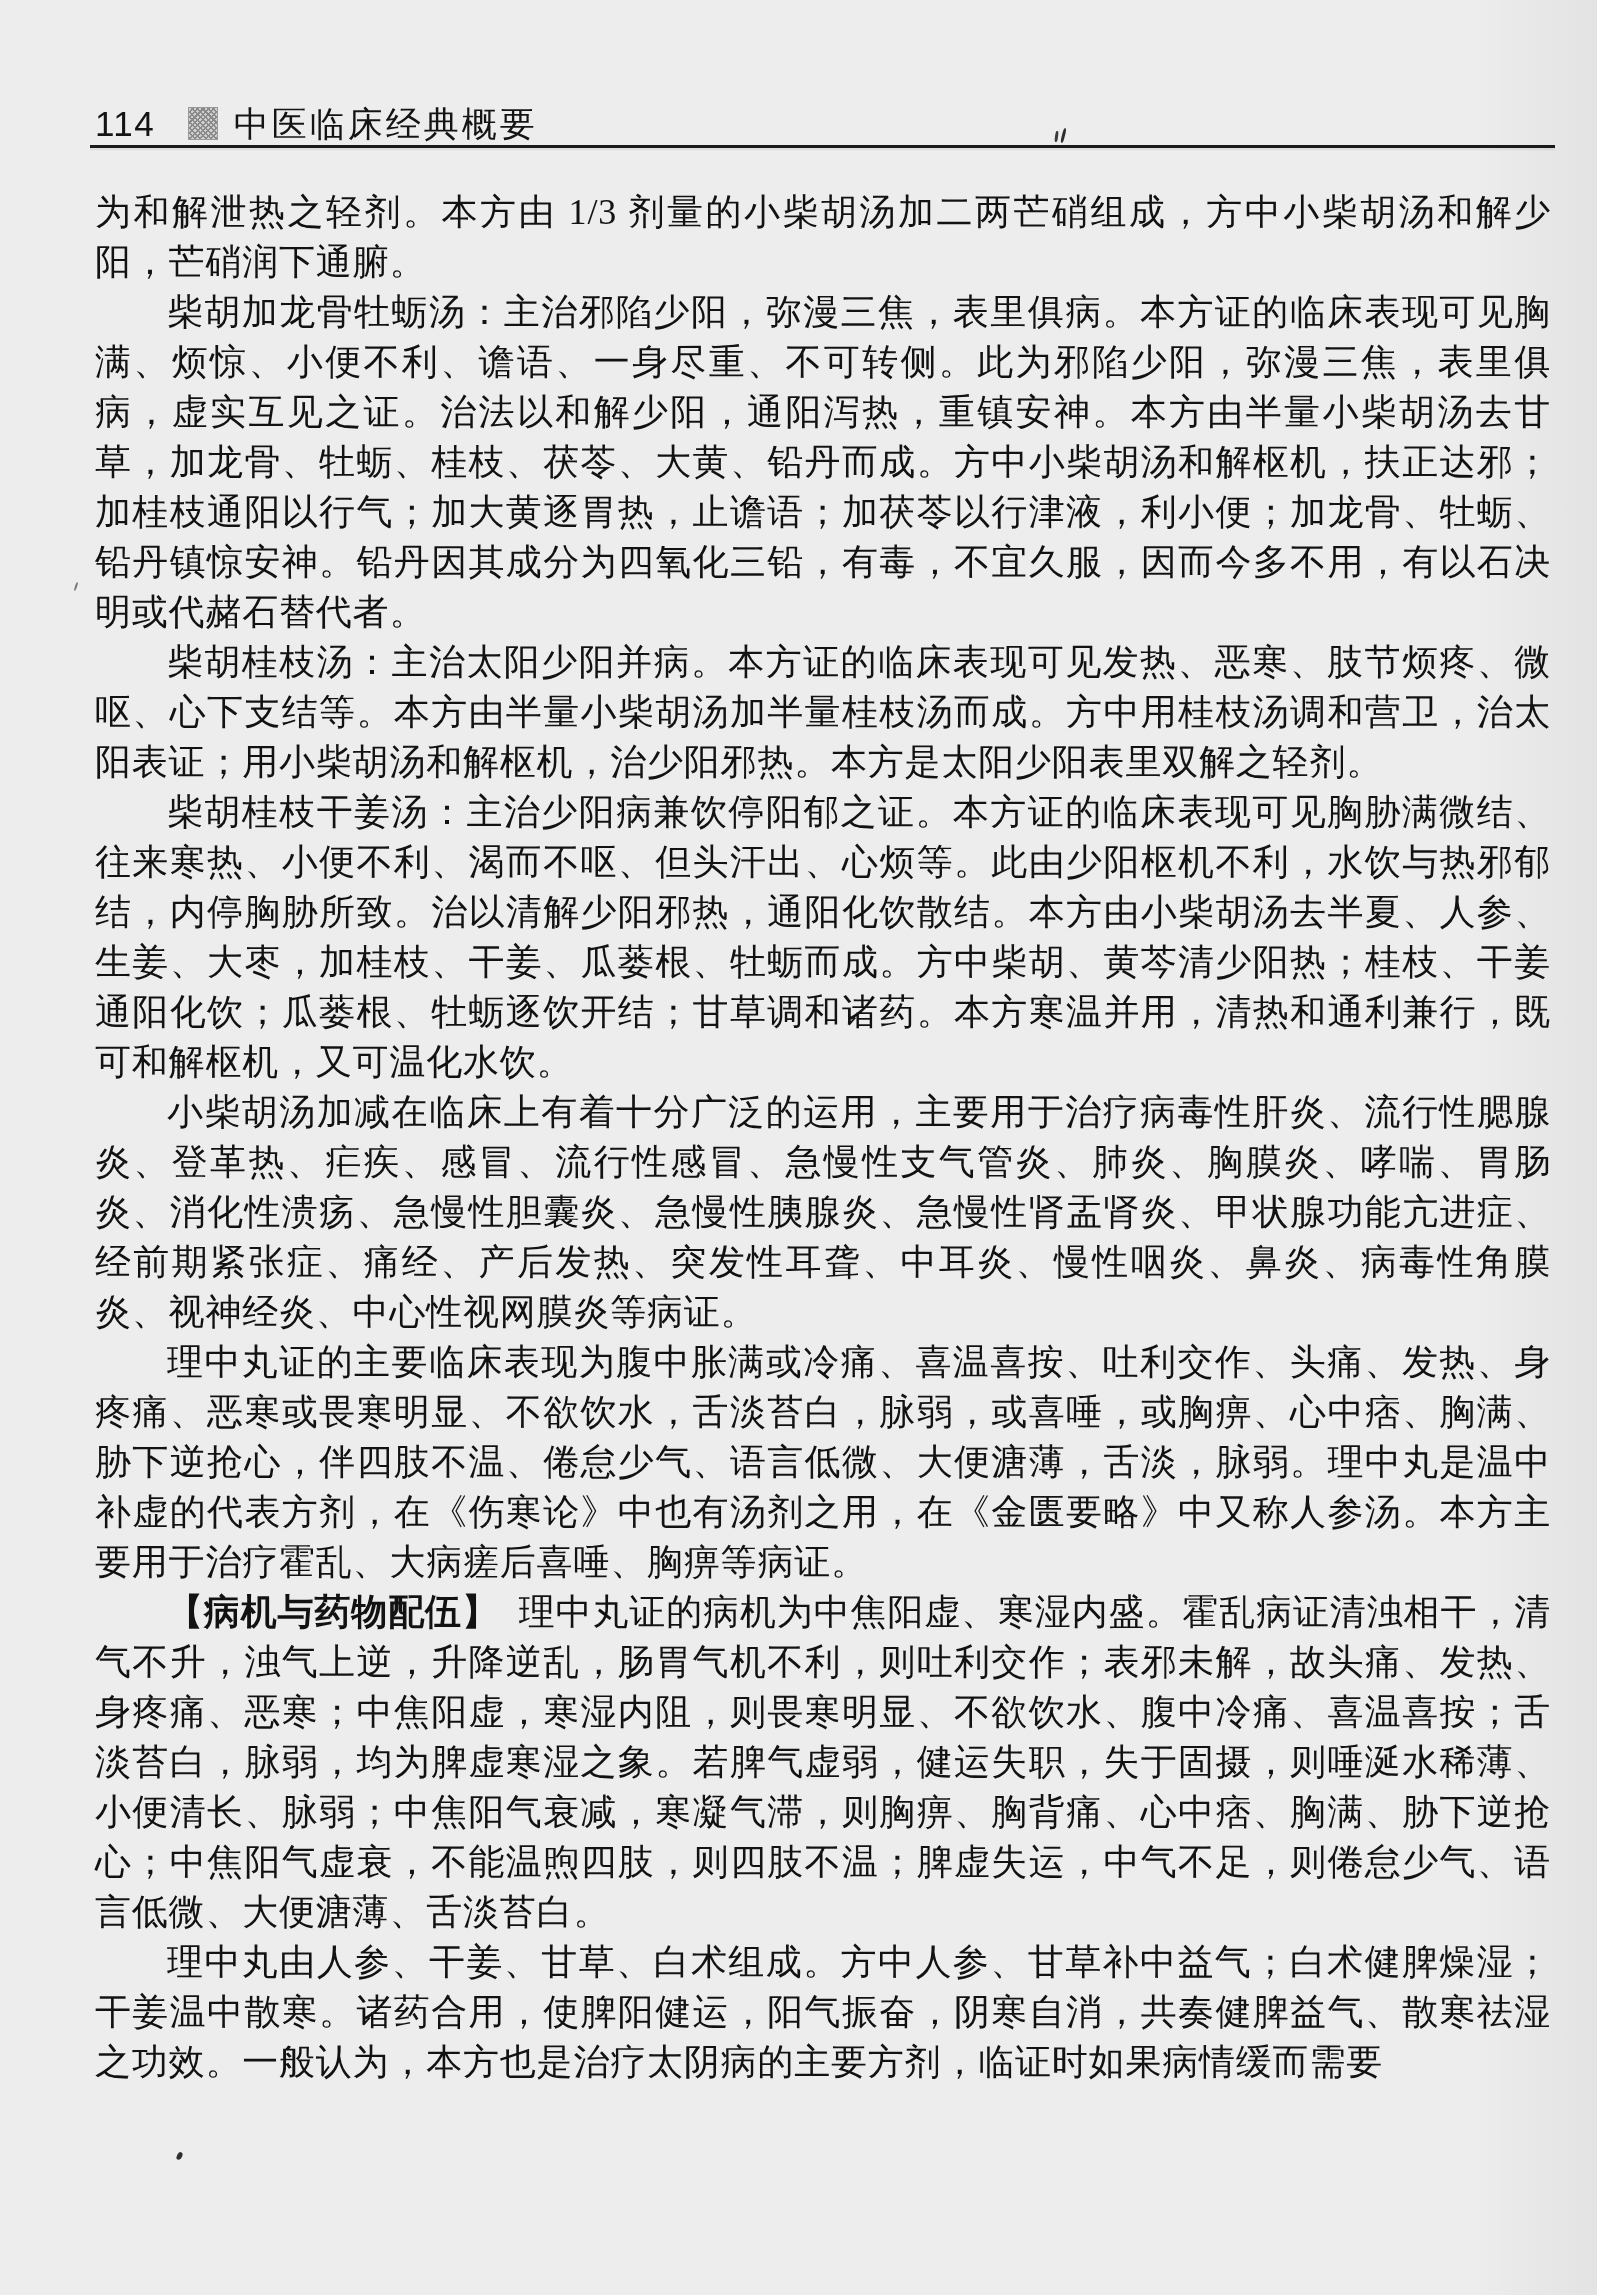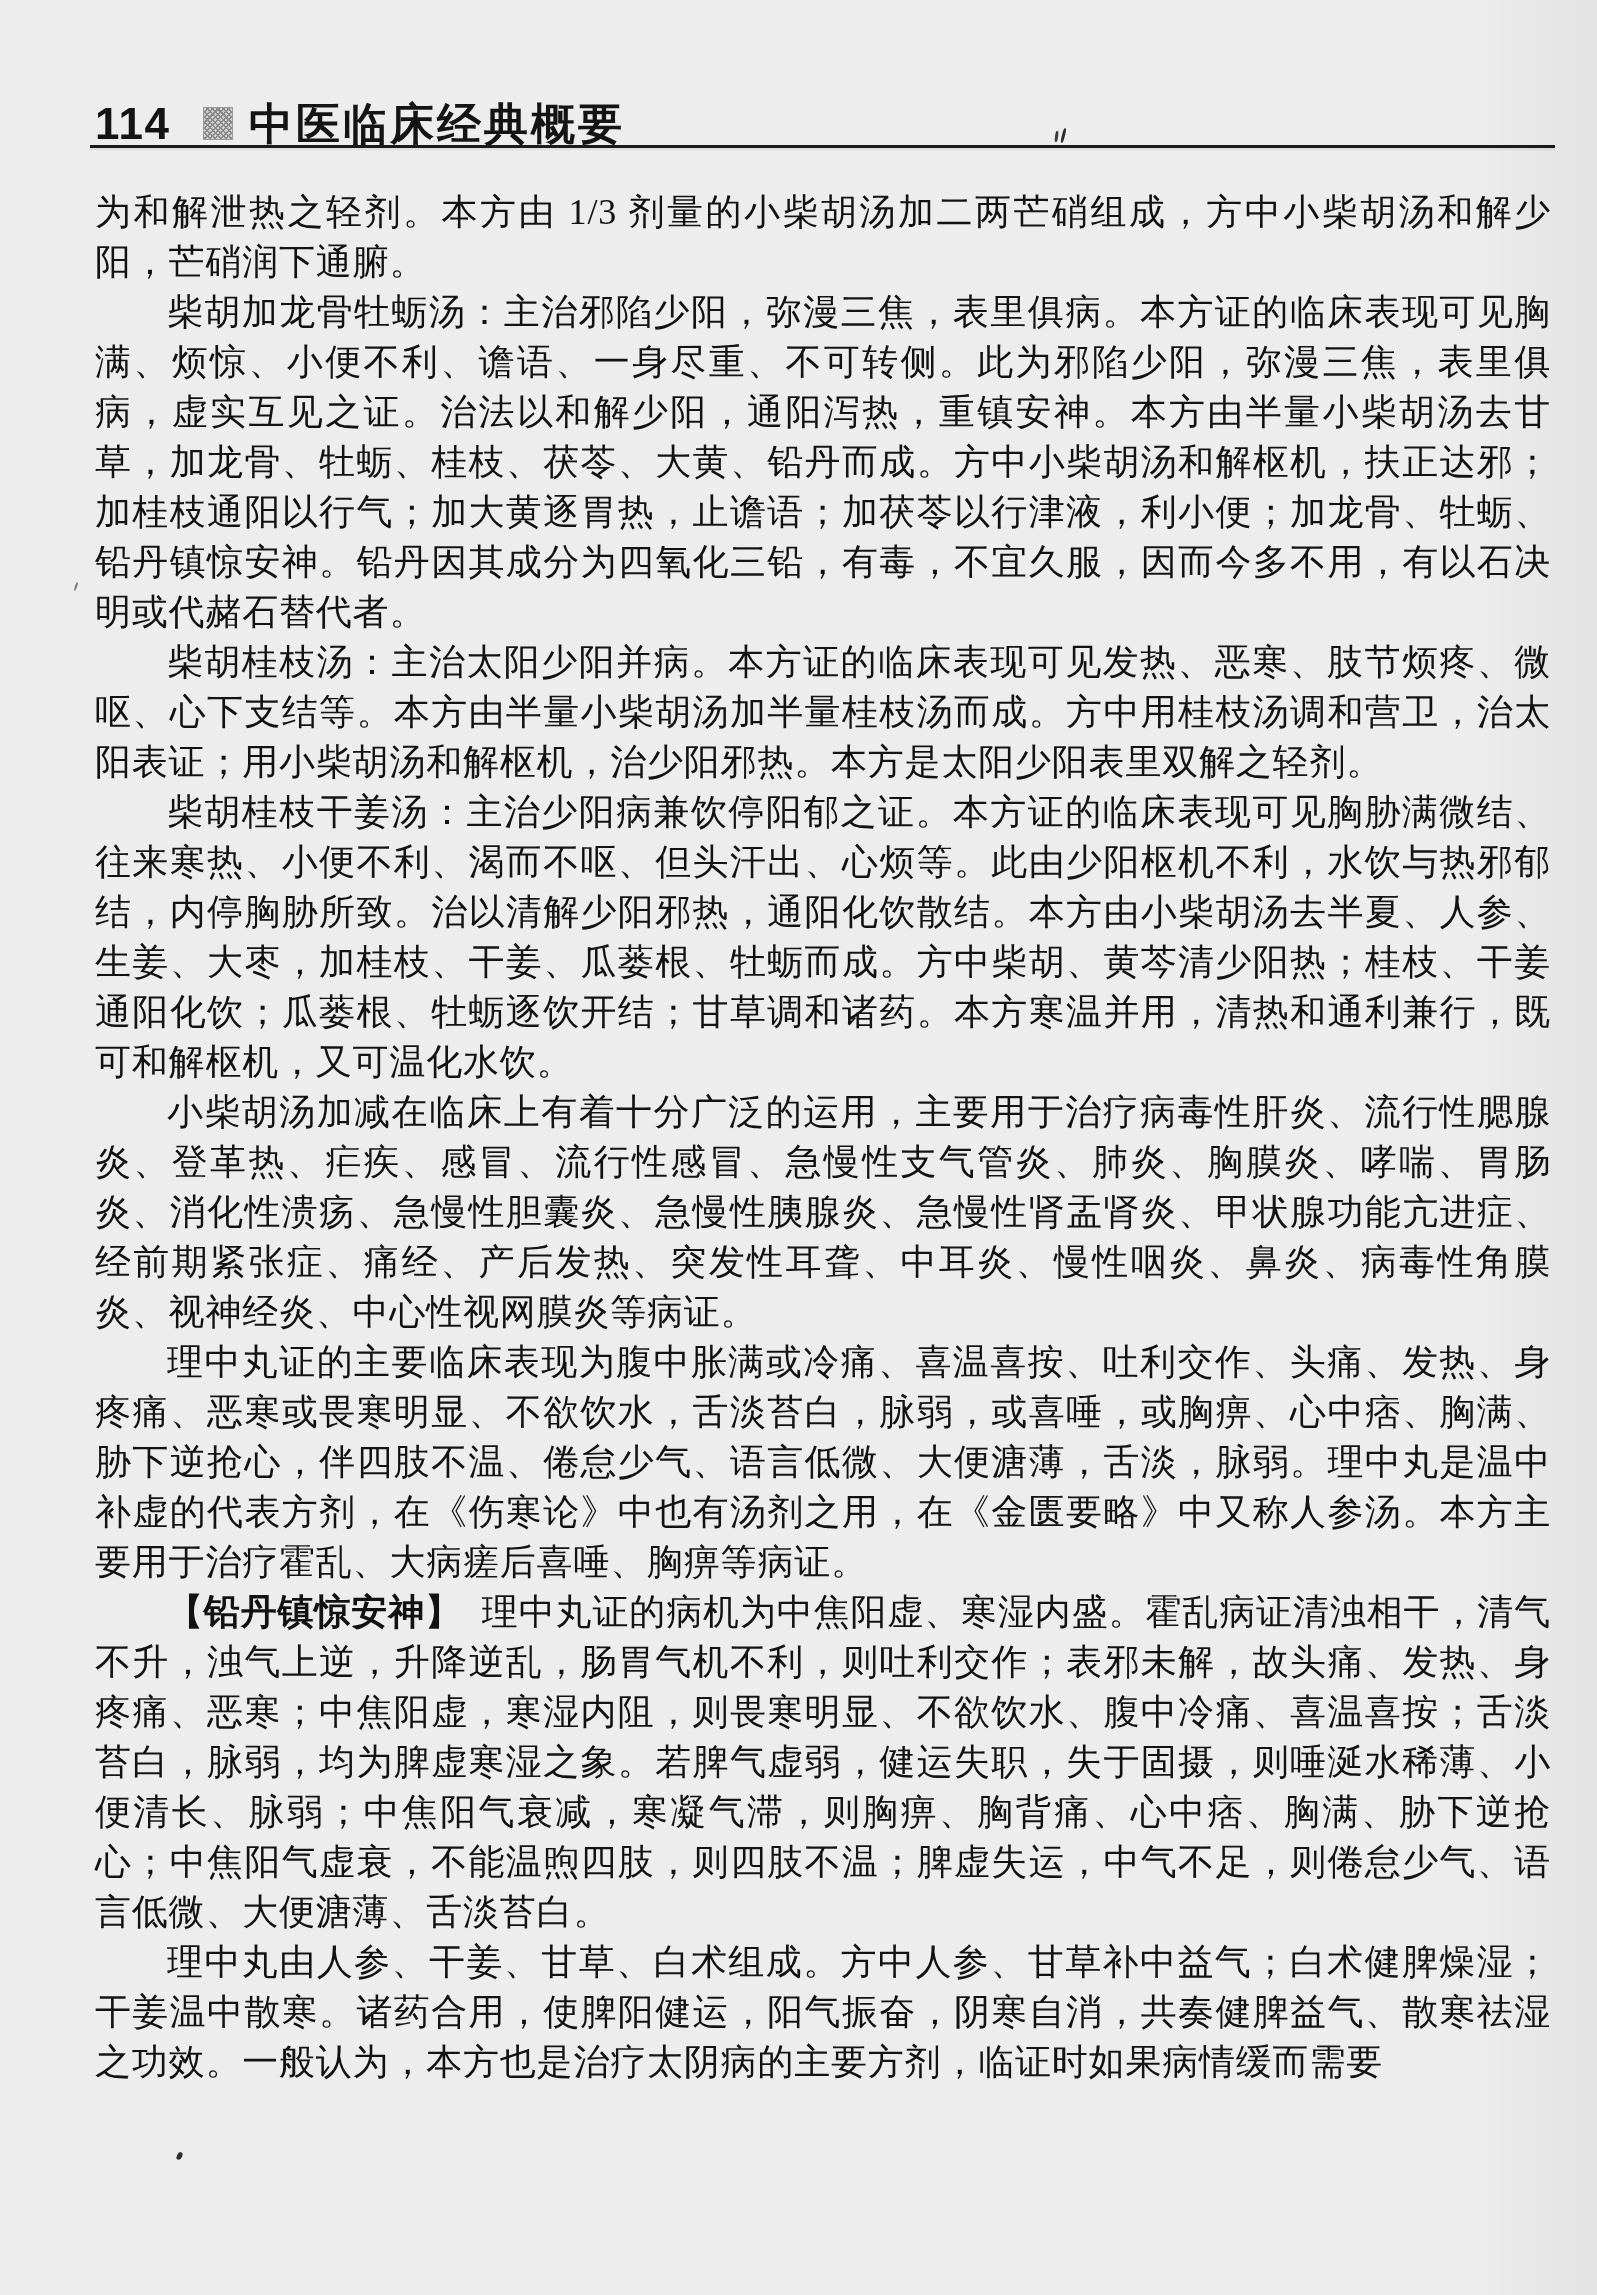--- a/index.html
+++ b/index.html
@@ -14,21 +14,21 @@
   .right-shade{
     position:absolute;top:0;right:0;width:130px;height:100%;
     background:linear-gradient(to right, rgba(0,0,0,0) 0%, rgba(0,0,0,0.045) 100%);
     pointer-events:none;
   }
   
   .running-head{
     position:absolute;left:95px;top:105px;width:1459px;
     display:flex;align-items:center;
     font-family:"Liberation Sans","DejaVu Sans",sans-serif;
-    font-weight:bold;font-size:44px;line-height:37px;color:#141414;gap:16px;
+    font-weight:normal;font-size:35px;line-height:37px;color:#141414;gap:16px;
   }
   .page-number{letter-spacing:1.5px;}
   .head-square{
     width:27.4px;height:30.5px;margin-left:17px;
     background-color:#cfcfcf;
     background-image:
       repeating-linear-gradient(45deg,#8a8a8a 0 1.5px,transparent 1.5px 3.8px),
       repeating-linear-gradient(-45deg,#8a8a8a 0 1.5px,transparent 1.5px 3.8px);
     border:0.8px solid #9a9a9a;
   }
@@ -80,19 +80,19 @@
   <span class="speck speck-margin"></span>
   <span class="speck speck-bottom"></span>
 
   <div class="body-text">
       <p class="para">为和解泄热之轻剂。本方由 1/3 剂量的小柴胡汤加二两芒硝组成，方中小柴胡汤和解少阳，芒硝润下通腑。</p>
       <p class="para indent">柴胡加龙骨牡蛎汤：主治邪陷少阳，弥漫三焦，表里俱病。本方证的临床表现可见胸满、烦惊、小便不利、谵语、一身尽重、不可转侧。此为邪陷少阳，弥漫三焦，表里俱病，虚实互见之证。治法以和解少阳，通阳泻热，重镇安神。本方由半量小柴胡汤去甘草，加龙骨、牡蛎、桂枝、茯苓、大黄、铅丹而成。方中小柴胡汤和解枢机，扶正达邪；加桂枝通阳以行气；加大黄逐胃热，止谵语；加茯苓以行津液，利小便；加龙骨、牡蛎、铅丹镇惊安神。铅丹因其成分为四氧化三铅，有毒，不宜久服，因而今多不用，有以石决明或代赭石替代者。</p>
       <p class="para indent">柴胡桂枝汤：主治太阳少阳并病。本方证的临床表现可见发热、恶寒、肢节烦疼、微呕、心下支结等。本方由半量小柴胡汤加半量桂枝汤而成。方中用桂枝汤调和营卫，治太阳表证；用小柴胡汤和解枢机，治少阳邪热。本方是太阳少阳表里双解之轻剂。</p>
       <p class="para indent">柴胡桂枝干姜汤：主治少阳病兼饮停阳郁之证。本方证的临床表现可见胸胁满微结、往来寒热、小便不利、渴而不呕、但头汗出、心烦等。此由少阳枢机不利，水饮与热邪郁结，内停胸胁所致。治以清解少阳邪热，通阳化饮散结。本方由小柴胡汤去半夏、人参、生姜、大枣，加桂枝、干姜、瓜蒌根、牡蛎而成。方中柴胡、黄芩清少阳热；桂枝、干姜通阳化饮；瓜蒌根、牡蛎逐饮开结；甘草调和诸药。本方寒温并用，清热和通利兼行，既可和解枢机，又可温化水饮。</p>
       <p class="para indent">小柴胡汤加减在临床上有着十分广泛的运用，主要用于治疗病毒性肝炎、流行性腮腺炎、登革热、疟疾、感冒、流行性感冒、急慢性支气管炎、肺炎、胸膜炎、哮喘、胃肠炎、消化性溃疡、急慢性胆囊炎、急慢性胰腺炎、急慢性肾盂肾炎、甲状腺功能亢进症、经前期紧张症、痛经、产后发热、突发性耳聋、中耳炎、慢性咽炎、鼻炎、病毒性角膜炎、视神经炎、中心性视网膜炎等病证。</p>
       <p class="para indent">理中丸证的主要临床表现为腹中胀满或冷痛、喜温喜按、吐利交作、头痛、发热、身疼痛、恶寒或畏寒明显、不欲饮水，舌淡苔白，脉弱，或喜唾，或胸痹、心中痞、胸满、胁下逆抢心，伴四肢不温、倦怠少气、语言低微、大便溏薄，舌淡，脉弱。理中丸是温中补虚的代表方剂，在《伤寒论》中也有汤剂之用，在《金匮要略》中又称人参汤。本方主要用于治疗霍乱、大病瘥后喜唾、胸痹等病证。</p>
-      <p class="para indent"><span class="label">【铅丹镇惊安神】</span>理中丸证的病机为中焦阳虚、寒湿内盛。霍乱病证清浊相干，清气不升，浊气上逆，升降逆乱，肠胃气机不利，则吐利交作；表邪未解，故头痛、发热、身疼痛、恶寒；中焦阳虚，寒湿内阻，则畏寒明显、不欲饮水、腹中冷痛、喜温喜按；舌淡苔白，脉弱，均为脾虚寒湿之象。若脾气虚弱，健运失职，失于固摄，则唾涎水稀薄、小便清长、脉弱；中焦阳气衰减，寒凝气滞，则胸痹、胸背痛、心中痞、胸满、胁下逆抢心；中焦阳气虚衰，不能温煦四肢，则四肢不温；脾虚失运，中气不足，则倦怠少气、语言低微、大便溏薄、舌淡苔白。</p>
+      <p class="para indent"><span class="label">【病机与药物配伍】</span>理中丸证的病机为中焦阳虚、寒湿内盛。霍乱病证清浊相干，清气不升，浊气上逆，升降逆乱，肠胃气机不利，则吐利交作；表邪未解，故头痛、发热、身疼痛、恶寒；中焦阳虚，寒湿内阻，则畏寒明显、不欲饮水、腹中冷痛、喜温喜按；舌淡苔白，脉弱，均为脾虚寒湿之象。若脾气虚弱，健运失职，失于固摄，则唾涎水稀薄、小便清长、脉弱；中焦阳气衰减，寒凝气滞，则胸痹、胸背痛、心中痞、胸满、胁下逆抢心；中焦阳气虚衰，不能温煦四肢，则四肢不温；脾虚失运，中气不足，则倦怠少气、语言低微、大便溏薄、舌淡苔白。</p>
       <p class="para indent">理中丸由人参、干姜、甘草、白术组成。方中人参、甘草补中益气；白术健脾燥湿；干姜温中散寒。诸药合用，使脾阳健运，阳气振奋，阴寒自消，共奏健脾益气、散寒祛湿之功效。一般认为，本方也是治疗太阴病的主要方剂，临证时如果病情缓而需要</p>
     </div>
 
   <div class="right-shade"></div>
 </div>
 
 
 </body></html>

